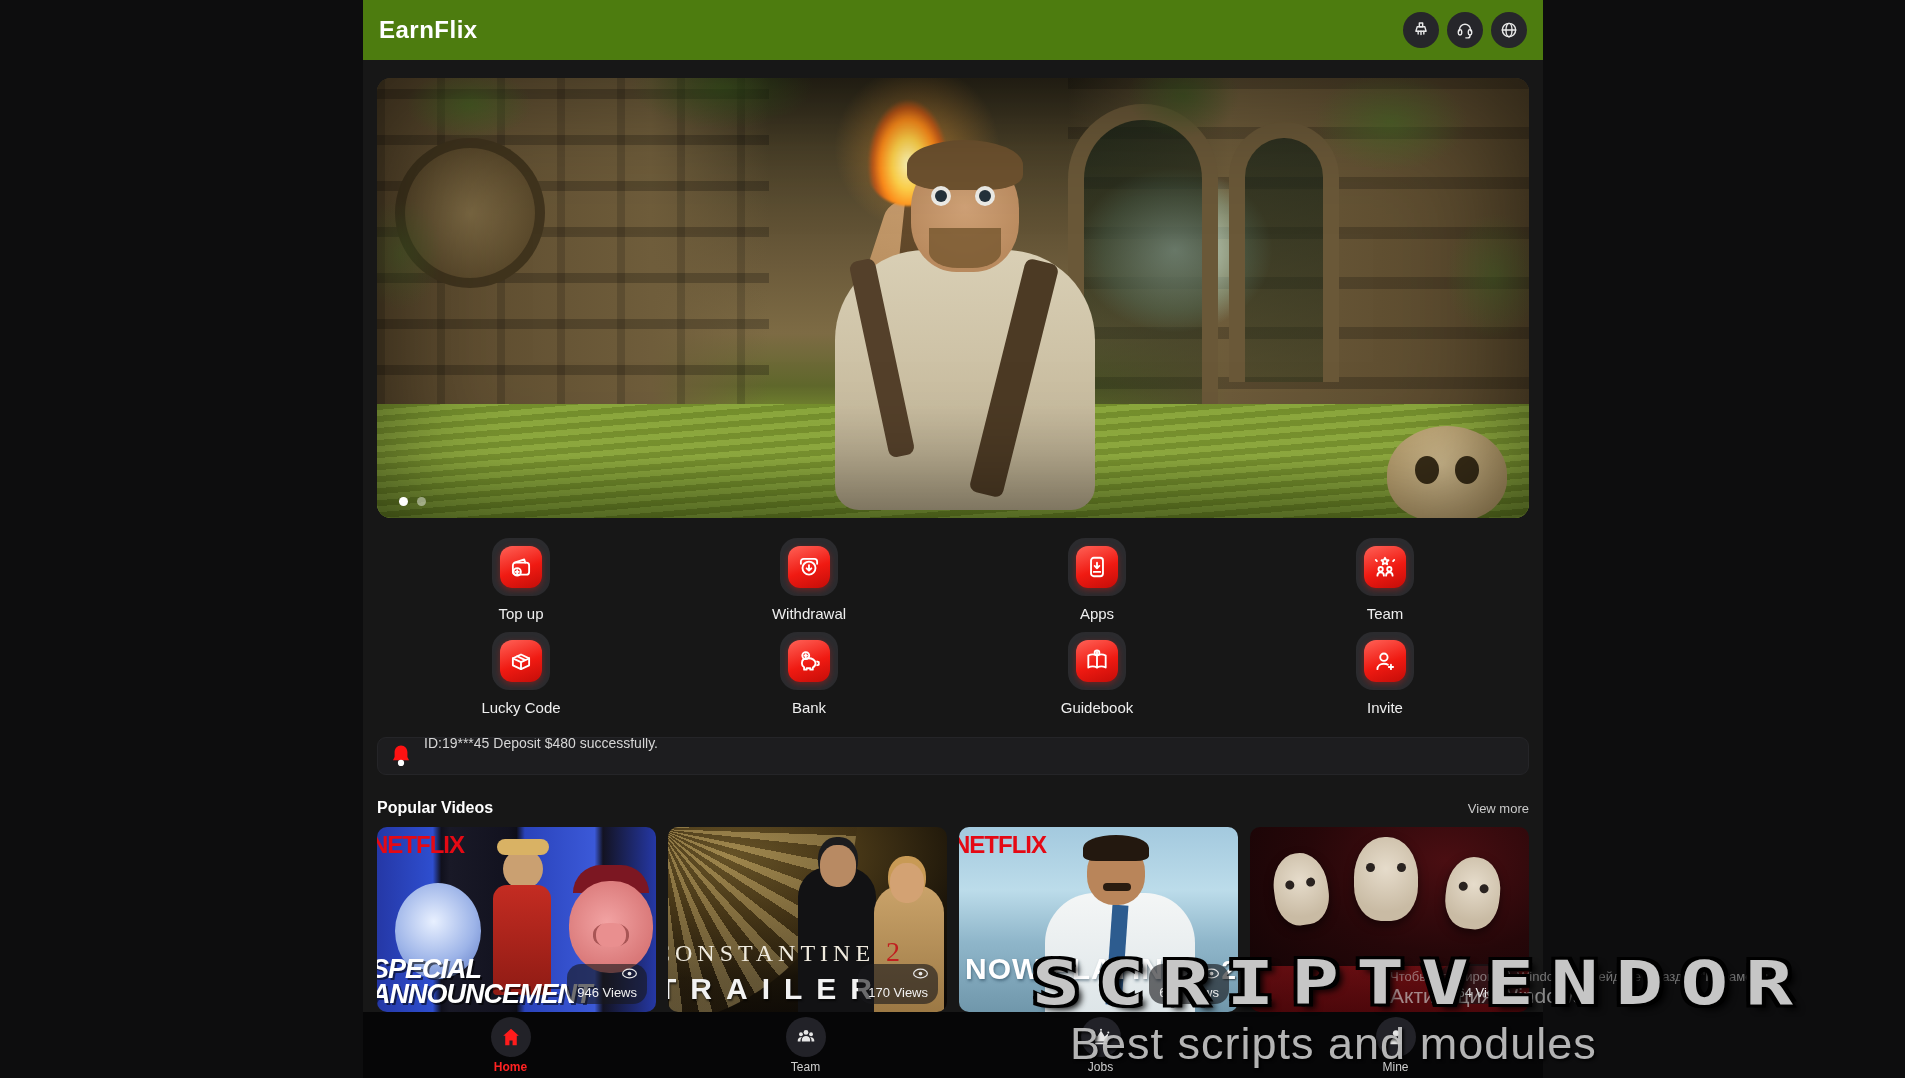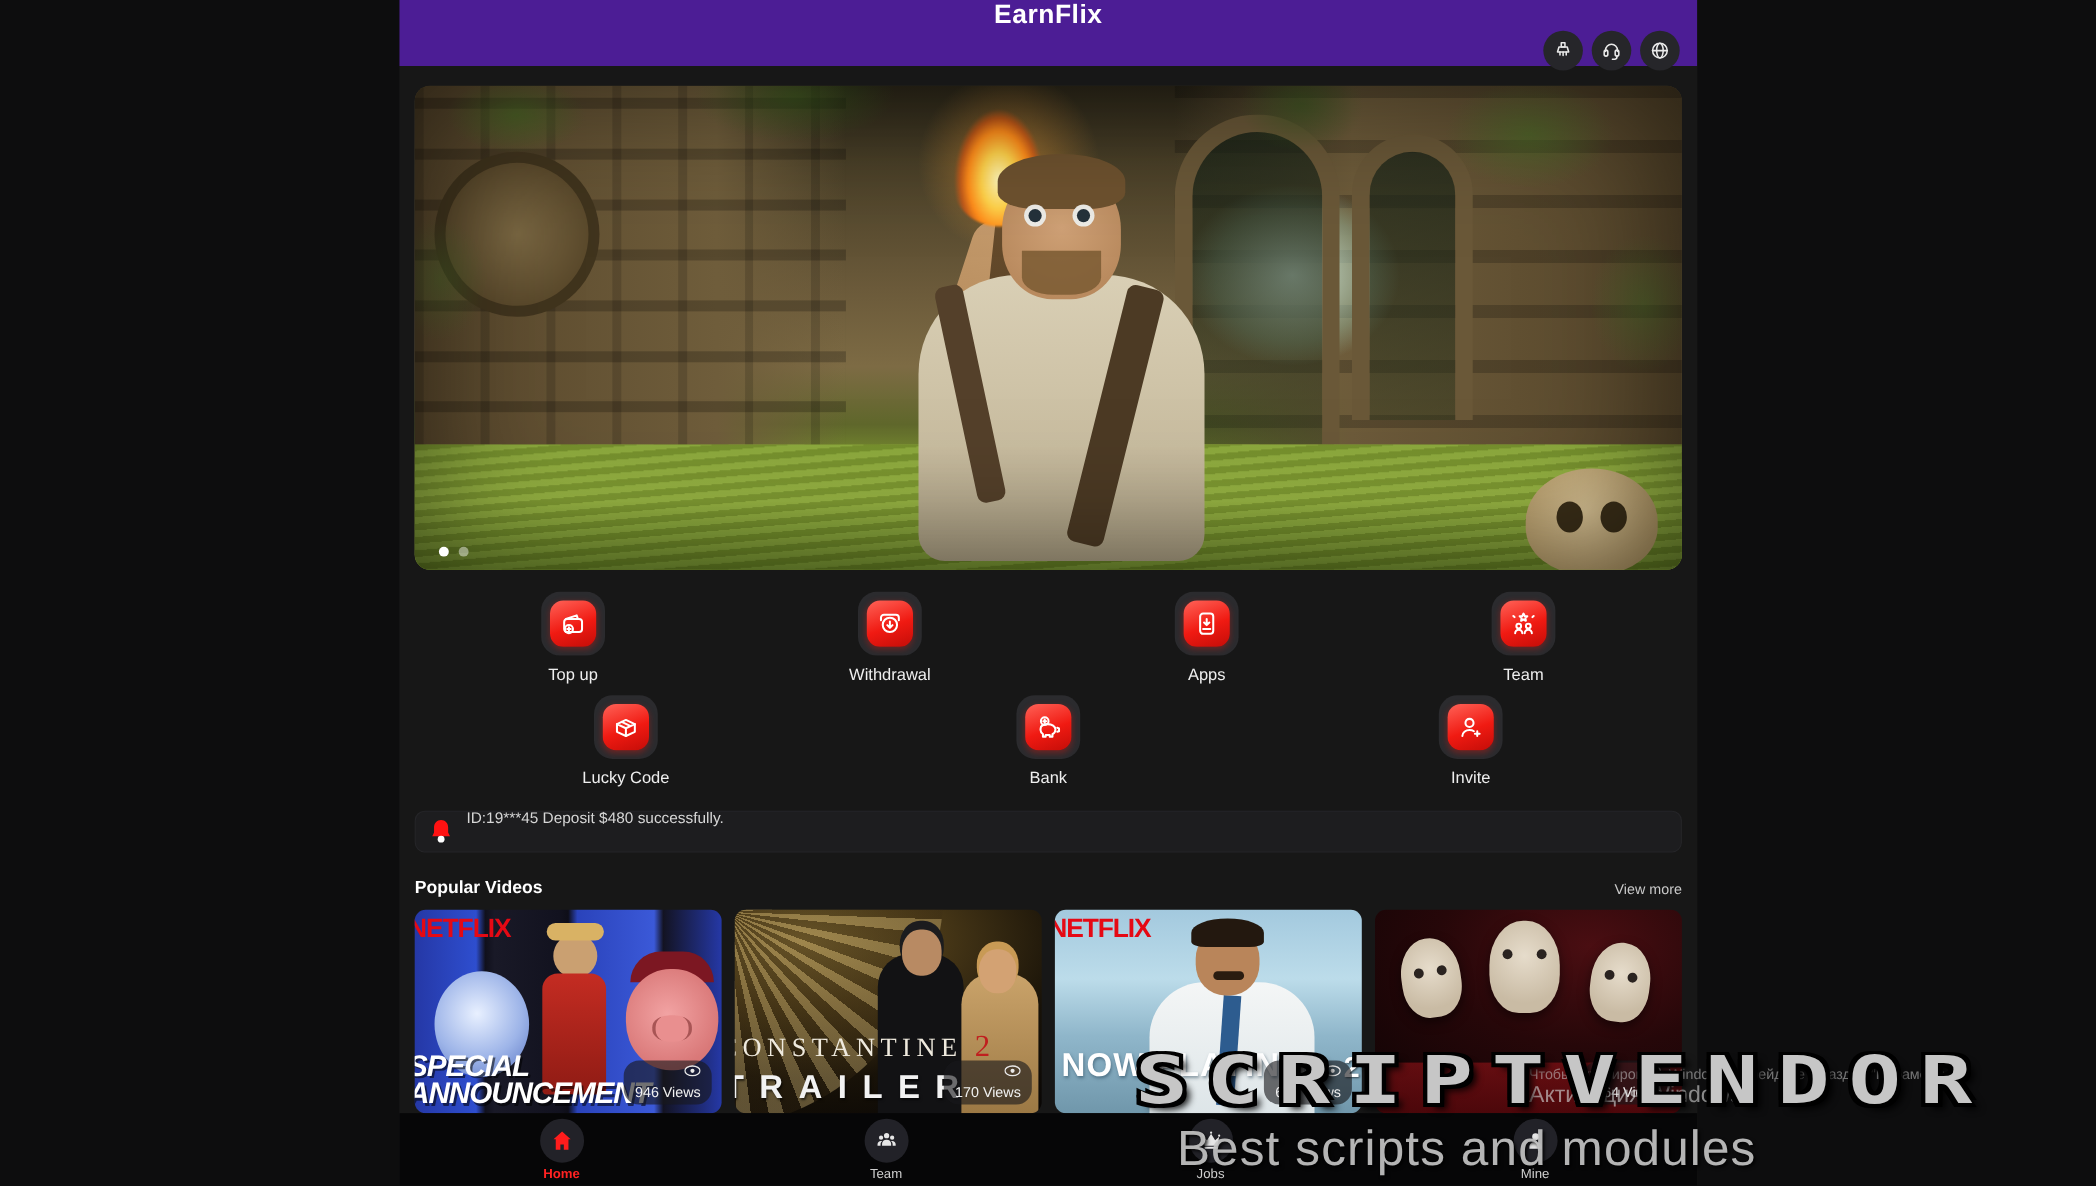--- a/index.html
+++ b/index.html
@@ -4,21 +4,21 @@
 <style>
   * { margin:0; padding:0; box-sizing:border-box; }
   html,body { width:1905px; height:1078px; background:#0d0d0e; overflow:hidden;
     font-family:"Liberation Sans", sans-serif; }
 
   .phone { position:absolute; left:363px; top:0; width:1180px; height:1078px;
     background:#171717; overflow:hidden; }
 
   
   .header { position:absolute; left:0; top:0; width:100%; height:60px;
-    background:#4c1d95; display:flex; align-items:center; padding:0 16px; z-index:5;flex-direction:column; }
+    background:#4d7c0f; display:flex; align-items:center; padding:0 16px; z-index:5; }
   .app-title { color:#fff; font-size:24px; font-weight:800; letter-spacing:.5px; }
   .header-actions { margin-left:auto; display:flex; gap:8px; }
   .hicon { width:36px; height:36px; border-radius:50%; background:#26262a;
     display:flex; align-items:center; justify-content:center; cursor:pointer; }
   .hicon svg { width:20px; height:20px; stroke:#e9e9e9; fill:none;
     stroke-width:1.7; stroke-linecap:round; stroke-linejoin:round; }
 
   
   .hero { position:absolute; left:14px; top:78px; width:1152px; height:440px;
     border-radius:14px; overflow:hidden; cursor:pointer;
@@ -359,20 +359,33 @@
               <path d="M19.5 12.5l1.5.6v2.4l-1.5.4"></path>
             </svg>
       </div>
         </div>
       <div class="qlabel">Bank</div>
     </div>
     <div class="qcell">
       <div class="qtile">
           <div class="qbadge">
         <svg viewBox="0 0 24 24">
+              <path d="M4 7c2.6-1.4 5.4-1.4 8 0 2.6-1.4 5.4-1.4 8 0v11c-2.6-1.4-5.4-1.4-8 0-2.6-1.4-5.4-1.4-8 0z"></path>
+              <path d="M12 7v11"></path>
+              <circle cx="12" cy="4.5" r="2.2"></circle>
+              <path d="M12 3.7v1.6"></path>
+            </svg>
+      </div>
+        </div>
+      <div class="qlabel">Guidebook</div>
+    </div>
+    <div class="qcell">
+      <div class="qtile">
+          <div class="qbadge">
+        <svg viewBox="0 0 24 24">
               <circle cx="11" cy="8.5" r="3.4"></circle>
               <path d="M5 19.5c0-3 2.7-5 6-5 1.4 0 2.7.3 3.7 1"></path>
               <path d="M17.5 15.5v4M15.5 17.5h4"></path>
             </svg>
       </div>
         </div>
       <div class="qlabel">Invite</div>
     </div>
   </div>
 

